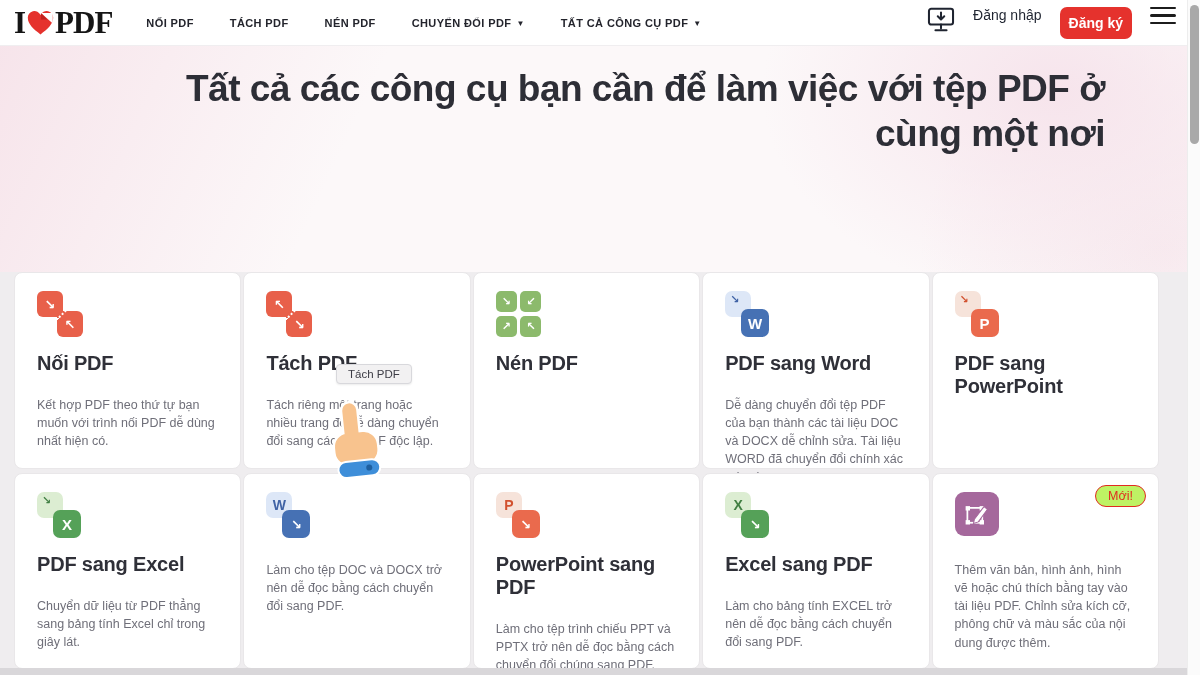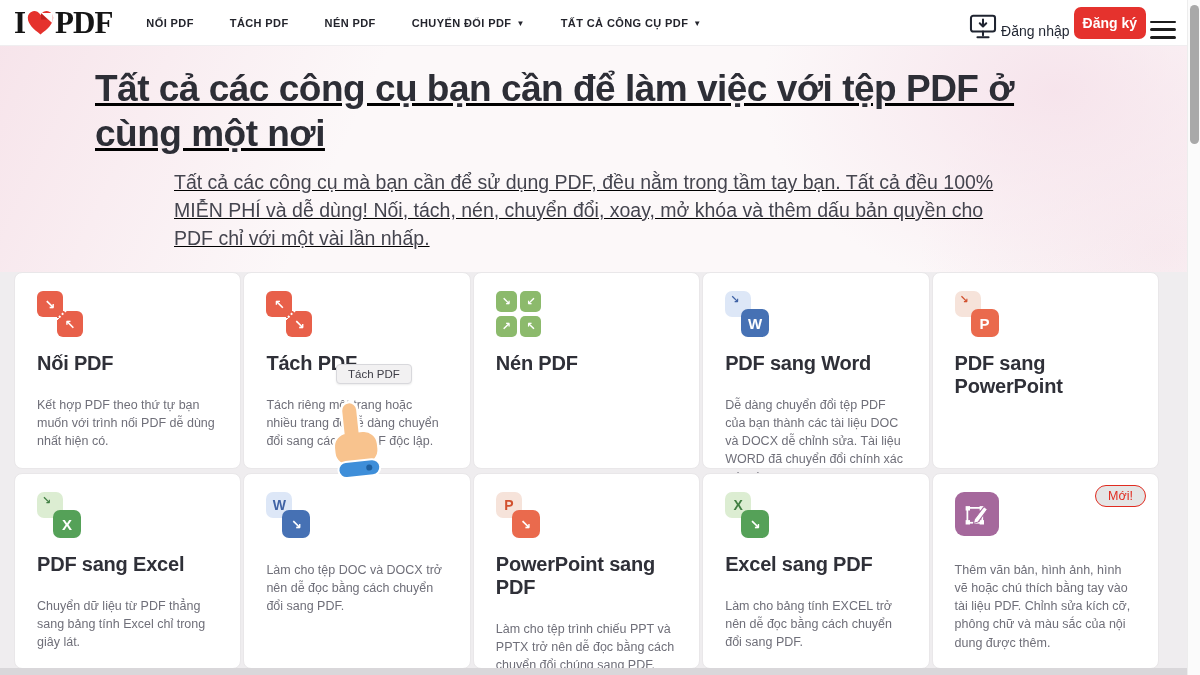--- a/index.html
+++ b/index.html
@@ -10,49 +10,49 @@
   .header { position:absolute; top:0; left:0; width:1200px; height:46px; background:#fff;
             display:flex; align-items:center; padding:0 24px 0 14px; z-index:6;
             border-bottom:1px solid #f0eef0; }
   .logo { display:flex; align-items:center; cursor:pointer; }
   .logo-txt { font-family:"Liberation Serif", serif; font-weight:bold; font-size:31px; color:#151515; letter-spacing:-1px; }
   .logo svg { margin:0 1px 0 2px; }
   .nav { display:flex; align-items:center; margin-left:34px; gap:36px; }
   .nav-item { font-size:11px; font-weight:700; color:#23242c; letter-spacing:.4px; cursor:pointer;
               display:flex; align-items:center; gap:5px; white-space:nowrap; }
   .caret { font-size:8px; color:#23242c; transform:translateY(1px); }
-  .hdr-right { margin-left:auto; display:flex; align-items:flex-end; gap:4px; }
+  .hdr-right { margin-left:auto; display:flex; align-items:flex-start; gap:18px; }
   .login { font-size:14px; color:#1f2430; cursor:pointer; }
   .signup-btn { background:#e5322d; color:#fff; font-size:14px; font-weight:700; border:none;
                 border-radius:7px; padding:8px 9px; cursor:pointer; }
   .burger { width:26px; cursor:pointer; display:flex; flex-direction:column; gap:5px; }
   .burger span { display:block; height:2.6px; background:#1c1c1c; border-radius:2px; }
 
   
   .hero { position:absolute; top:46px; left:0; width:1200px; height:226px;
           background:
             linear-gradient(115deg, rgba(246,226,233,.9) 0%, rgba(253,250,251,0) 30%),
             radial-gradient(420px 300px at 88% 20%, rgba(246,227,235,.95) 0%, rgba(246,227,235,0) 70%),
             radial-gradient(340px 280px at 97% 90%, rgba(247,233,238,.9) 0%, rgba(247,233,238,0) 72%),
             #fcf8f9;
-          text-align:left; padding-top:20px;text-decoration:underline; }
+          text-align:right; padding-top:20px; }
   .hero h1 { font-size:37px; line-height:1.22; font-weight:700; color:#2d2e36;
              max-width:1010px; margin:0 auto; letter-spacing:-.5px; }
   .hero p { font-size:19.5px; line-height:1.42; color:#45454f; max-width:852px; margin:13px auto 0; }
 
   
   .tools { position:absolute; top:272px; left:0; width:1200px; height:403px;
            display:grid; grid-template-columns:repeat(5,1fr); grid-template-rows:197px 196px;
            column-gap:2px; row-gap:4px; padding:0 41px 0 14px; }
   .card { background:#fff; border:1px solid #e9e7e9; border-radius:8px; padding:18px 24px 0 22px;
           position:relative; cursor:pointer; }
   .card h3 { font-size:20px; font-weight:700; color:#2f3038; margin-top:13px; letter-spacing:-.2px; }
   .card p  { font-size:12.5px; line-height:1.45; color:#6f6f79; margin-top:21px; }
   .new-badge { position:absolute; top:11px; right:12px; border:1.5px solid #e02b20; color:#e02b20;
-               font-size:12.5px; border-radius:13px; padding:3px 12px; background:#e5e5e5; }
+               font-size:12.5px; border-radius:13px; padding:3px 12px; background:#bef264; }
 
   
   .icn { position:relative; width:48px; height:48px; }
   .sq { position:absolute; display:flex; align-items:center; justify-content:center;
         border-radius:6px; color:#fff; font-weight:700; }
   .arr { font-size:13px; font-weight:700; line-height:1; font-family:"DejaVu Sans", sans-serif; }
   .two .a { top:0; left:0; width:26px; height:26px; }
   .two .b { bottom:2px; right:2px; width:26px; height:26px; }
   .two::after { content:""; position:absolute; left:18px; top:23px; width:13px; height:0;
                 border-top:2px dotted #fff; transform:rotate(-45deg); z-index:2; }
@@ -130,21 +130,20 @@
     <div class="burger">
         <span></span>
         <span></span>
         <span></span>
       </div>
   </div>
 </div>
 
 <div class="hero">
   <h1>Tất cả các công cụ bạn cần để làm việc với tệp PDF ở cùng một nơi</h1>
-  <p>Tất cả các công cụ mà bạn cần để sử dụng PDF, đều nằm trong tầm tay bạn. Tất cả đều 100% MIỄN PHÍ và dễ dùng! Nối, tách, nén, chuyển đổi, xoay, mở khóa và thêm dấu bản quyền cho PDF chỉ với một vài lần nhấp.</p>
 </div>
 
 <div class="tools">
 
   <div class="card">
     <div class="icn two orange">
       <span class="sq a">
           <span class="arr">↘</span>
         </span>
       <span class="sq b">

